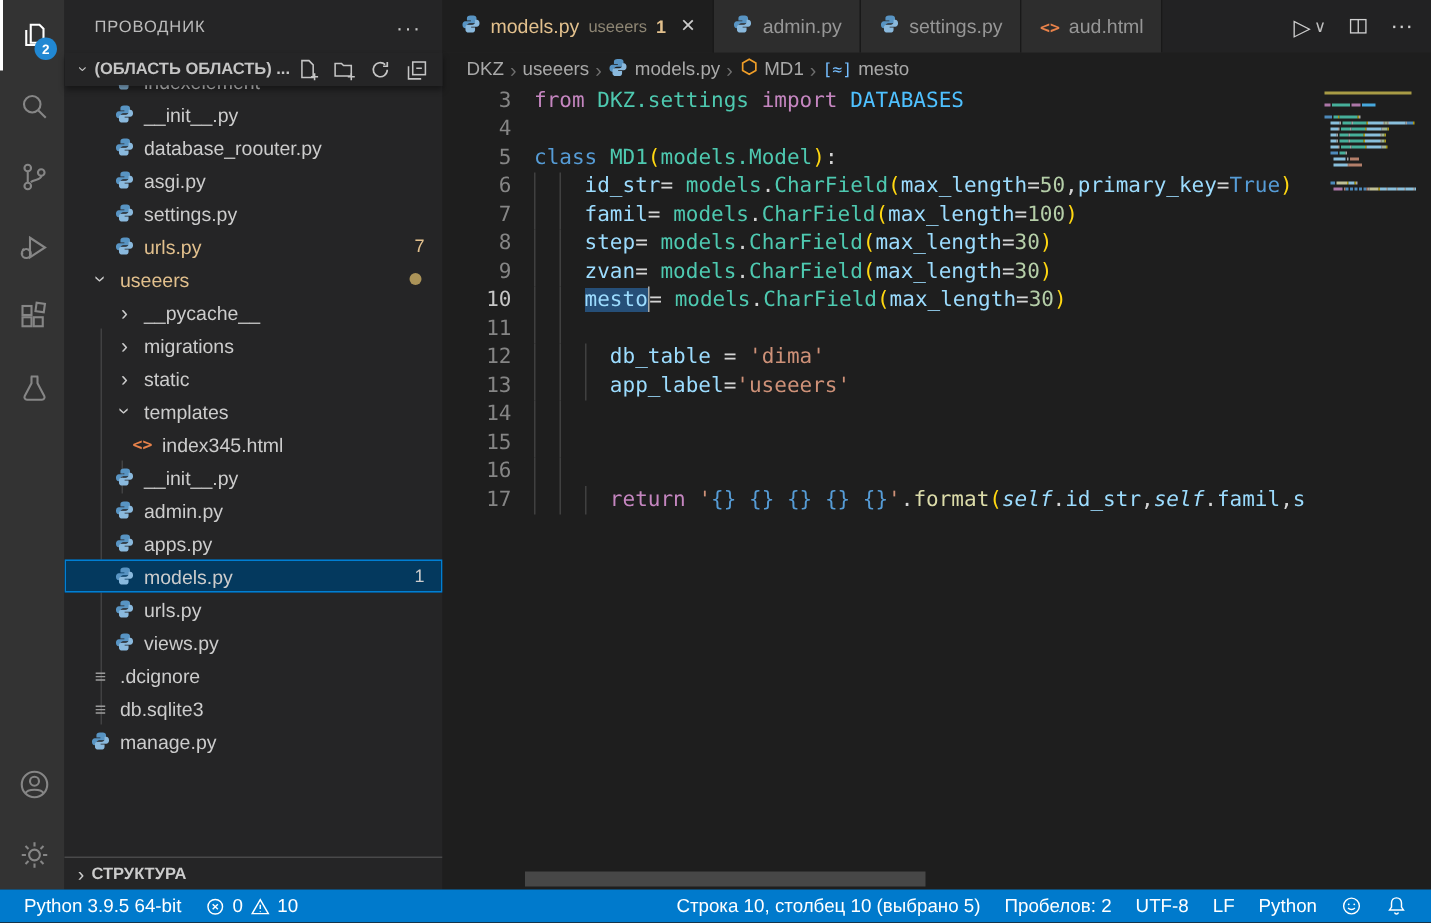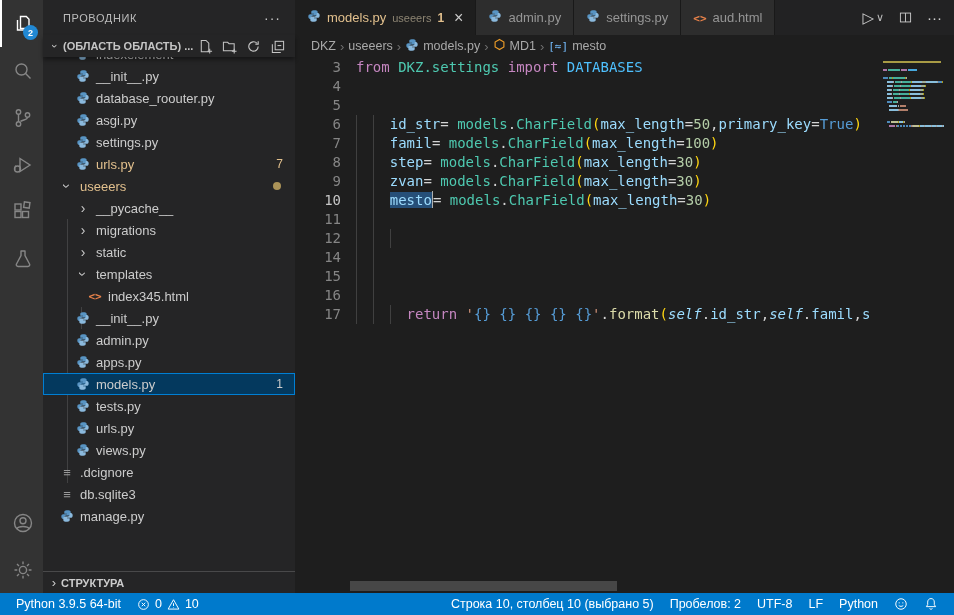--- a/index.html
+++ b/index.html
@@ -331,29 +331,20 @@
               <span class="tlabel">models.py</span>
               <span class="rbadge" style="color: rgb(204, 204, 204);">1</span>
             </div>
             <div class="trow" style="padding-left: 32px;">
               <span class="ficon">
                 <svg width="14" height="14" viewBox="0 0 16 16">
                   <path d="M7.6 1.5c-1.8 0-2.7.8-2.7 2v1.8h3v.6H3.7c-1.3 0-2.2 1-2.2 2.7 0 1.6.8 2.7 2.1 2.7h1.3V9.6c0-1.2 1-2.1 2.2-2.1h3.3c1 0 1.8-.8 1.8-1.9V3.5c0-1.1-1-2-2.4-2z" fill="#5894c3"></path>
                   <path d="M8.4 14.5c1.8 0 2.7-.8 2.7-2v-1.8h-3v-.6h4.2c1.3 0 2.2-1 2.2-2.7 0-1.6-.8-2.7-2.1-2.7h-1.3v1.7c0 1.2-1 2.1-2.2 2.1H5.6c-1 0-1.8.8-1.8 1.9v2.1c0 1.1 1 2 2.4 2z" fill="#8ab9dd"></path>
                 </svg>
               </span>
-              <span class="tlabel">tests.py</span>
-            </div>
-            <div class="trow" style="padding-left: 32px;">
-              <span class="ficon">
-                <svg width="14" height="14" viewBox="0 0 16 16">
-                  <path d="M7.6 1.5c-1.8 0-2.7.8-2.7 2v1.8h3v.6H3.7c-1.3 0-2.2 1-2.2 2.7 0 1.6.8 2.7 2.1 2.7h1.3V9.6c0-1.2 1-2.1 2.2-2.1h3.3c1 0 1.8-.8 1.8-1.9V3.5c0-1.1-1-2-2.4-2z" fill="#5894c3"></path>
-                  <path d="M8.4 14.5c1.8 0 2.7-.8 2.7-2v-1.8h-3v-.6h4.2c1.3 0 2.2-1 2.2-2.7 0-1.6-.8-2.7-2.1-2.7h-1.3v1.7c0 1.2-1 2.1-2.2 2.1H5.6c-1 0-1.8.8-1.8 1.9v2.1c0 1.1 1 2 2.4 2z" fill="#8ab9dd"></path>
-                </svg>
-              </span>
               <span class="tlabel">urls.py</span>
             </div>
             <div class="trow" style="padding-left: 32px;">
               <span class="ficon">
                 <svg width="14" height="14" viewBox="0 0 16 16">
                   <path d="M7.6 1.5c-1.8 0-2.7.8-2.7 2v1.8h3v.6H3.7c-1.3 0-2.2 1-2.2 2.7 0 1.6.8 2.7 2.1 2.7h1.3V9.6c0-1.2 1-2.1 2.2-2.1h3.3c1 0 1.8-.8 1.8-1.9V3.5c0-1.1-1-2-2.4-2z" fill="#5894c3"></path>
                   <path d="M8.4 14.5c1.8 0 2.7-.8 2.7-2v-1.8h-3v-.6h4.2c1.3 0 2.2-1 2.2-2.7 0-1.6-.8-2.7-2.1-2.7h-1.3v1.7c0 1.2-1 2.1-2.2 2.1H5.6c-1 0-1.8.8-1.8 1.9v2.1c0 1.1 1 2 2.4 2z" fill="#8ab9dd"></path>
                 </svg>
               </span>
               <span class="tlabel">views.py</span>
@@ -454,28 +445,29 @@
           <span class="bc-sep">›</span>
           <span class="bc-item">
             <span><span class="fieldglyph">[≈]</span></span>
             <span>mesto</span>
           </span>
         </div>
       <div class="code-area">
         <div id="code-lines">
             <div class="code-line"><span class="lnum">3</span><span class="ctext"><span class="ctl">from</span><span> </span><span class="typ">DKZ.settings</span><span> </span><span class="ctl">import</span><span> </span><span class="const">DATABASES</span></span></div>
             <div class="code-line"><span class="lnum">4</span><span class="ctext"></span></div>
-            <div class="code-line"><span class="lnum">5</span></div>
+            <div class="code-line"><span class="lnum">5</span><span class="ctext"><span class="kw">class</span><span> </span><span class="typ">MD1</span><span class="pr">(</span><span class="typ">models.Model</span><span class="pr">)</span><span class="pl">:</span></span></div>
             <div class="code-line"><span class="guide" style="left: 61px;"></span><span class="guide" style="left: 77.8px;"></span><span class="lnum">6</span><span class="ctext"><span>    </span><span class="var">id_str</span><span class="pl">=</span><span> </span><span class="typ">models</span><span class="pl">.</span><span class="typ">CharField</span><span class="pr">(</span><span class="var">max_length</span><span class="pl">=</span><span class="num">50</span><span class="pl">,</span><span class="var">primary_key</span><span class="pl">=</span><span class="kw">True</span><span class="pr">)</span></span></div>
             <div class="code-line"><span class="guide" style="left: 61px;"></span><span class="guide" style="left: 77.8px;"></span><span class="lnum">7</span><span class="ctext"><span>    </span><span class="var">famil</span><span class="pl">=</span><span> </span><span class="typ">models</span><span class="pl">.</span><span class="typ">CharField</span><span class="pr">(</span><span class="var">max_length</span><span class="pl">=</span><span class="num">100</span><span class="pr">)</span></span></div>
             <div class="code-line"><span class="guide" style="left: 61px;"></span><span class="guide" style="left: 77.8px;"></span><span class="lnum">8</span><span class="ctext"><span>    </span><span class="var">step</span><span class="pl">=</span><span> </span><span class="typ">models</span><span class="pl">.</span><span class="typ">CharField</span><span class="pr">(</span><span class="var">max_length</span><span class="pl">=</span><span class="num">30</span><span class="pr">)</span></span></div>
             <div class="code-line"><span class="guide" style="left: 61px;"></span><span class="guide" style="left: 77.8px;"></span><span class="lnum">9</span><span class="ctext"><span>    </span><span class="var">zvan</span><span class="pl">=</span><span> </span><span class="typ">models</span><span class="pl">.</span><span class="typ">CharField</span><span class="pr">(</span><span class="var">max_length</span><span class="pl">=</span><span class="num">30</span><span class="pr">)</span></span></div>
             <div class="code-line"><span class="guide" style="left: 61px;"></span><span class="guide" style="left: 77.8px;"></span><span class="lnum cur">10</span><span class="ctext"><span>    </span><span class="var sel">mesto</span><span class="cursor"></span><span class="pl">=</span><span> </span><span class="typ">models</span><span class="pl">.</span><span class="typ">CharField</span><span class="pr">(</span><span class="var">max_length</span><span class="pl">=</span><span class="num">30</span><span class="pr">)</span></span></div>
             <div class="code-line"><span class="guide" style="left: 61px;"></span><span class="guide" style="left: 77.8px;"></span><span class="lnum">11</span></div>
-            <div class="code-line"><span class="guide" style="left: 61px;"></span><span class="guide" style="left: 77.8px;"></span><span class="guide" style="left: 94.6px;"></span><span class="lnum">12</span></div>
+            <div class="code-line"><span class="guide" style="left: 61px;"></span><span class="guide" style="left: 77.8px;"></span><span class="guide" style="left: 94.6px;"></span><span class="lnum">12</span><span class="ctext"><span>      </span><span class="var">db_table</span><span> </span><span class="pl">=</span><span> </span><span class="str">'dima'</span></span></div>
+            <div class="code-line"><span class="guide" style="left: 61px;"></span><span class="guide" style="left: 77.8px;"></span><span class="guide" style="left: 94.6px;"></span><span class="lnum">13</span><span class="ctext"><span>      </span><span class="var">app_label</span><span class="pl">=</span><span class="str">'useeers'</span></span></div>
             <div class="code-line"><span class="guide" style="left: 61px;"></span><span class="guide" style="left: 77.8px;"></span><span class="lnum">14</span><span class="ctext"></span></div>
             <div class="code-line"><span class="guide" style="left: 61px;"></span><span class="guide" style="left: 77.8px;"></span><span class="lnum">15</span><span class="ctext"></span></div>
             <div class="code-line"><span class="guide" style="left: 61px;"></span><span class="guide" style="left: 77.8px;"></span><span class="lnum">16</span></div>
             <div class="code-line"><span class="guide" style="left: 61px;"></span><span class="guide" style="left: 77.8px;"></span><span class="guide" style="left: 94.6px;"></span><span class="lnum">17</span><span class="ctext"><span>      </span><span class="ctl">return</span><span> </span><span class="str">'</span><span class="fmt">{}</span><span class="str"> </span><span class="fmt">{}</span><span class="str"> </span><span class="fmt">{}</span><span class="str"> </span><span class="fmt">{}</span><span class="str"> </span><span class="fmt">{}</span><span class="str">'</span><span class="pl">.</span><span class="fn">format</span><span class="pr">(</span><span class="self">self</span><span class="pl">.</span><span class="var">id_str</span><span class="pl">,</span><span class="self">self</span><span class="pl">.</span><span class="var">famil</span><span class="pl">,</span><span class="var">s</span></span></div>
           </div>
         <div class="minimap" id="minimap">
             <div class="mm-row">
               <span class="mm-seg" style="width: 58px; background: rgb(168, 155, 69);"></span>
             </div>
             <div class="mm-row"></div>

